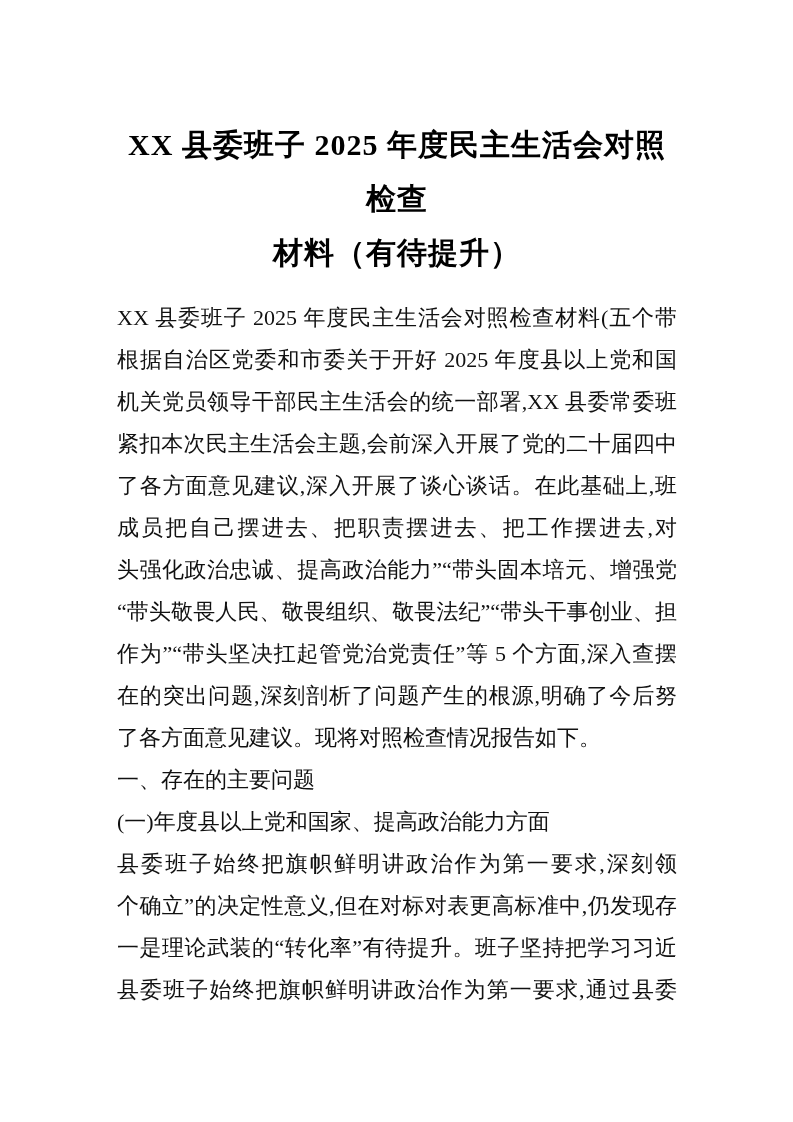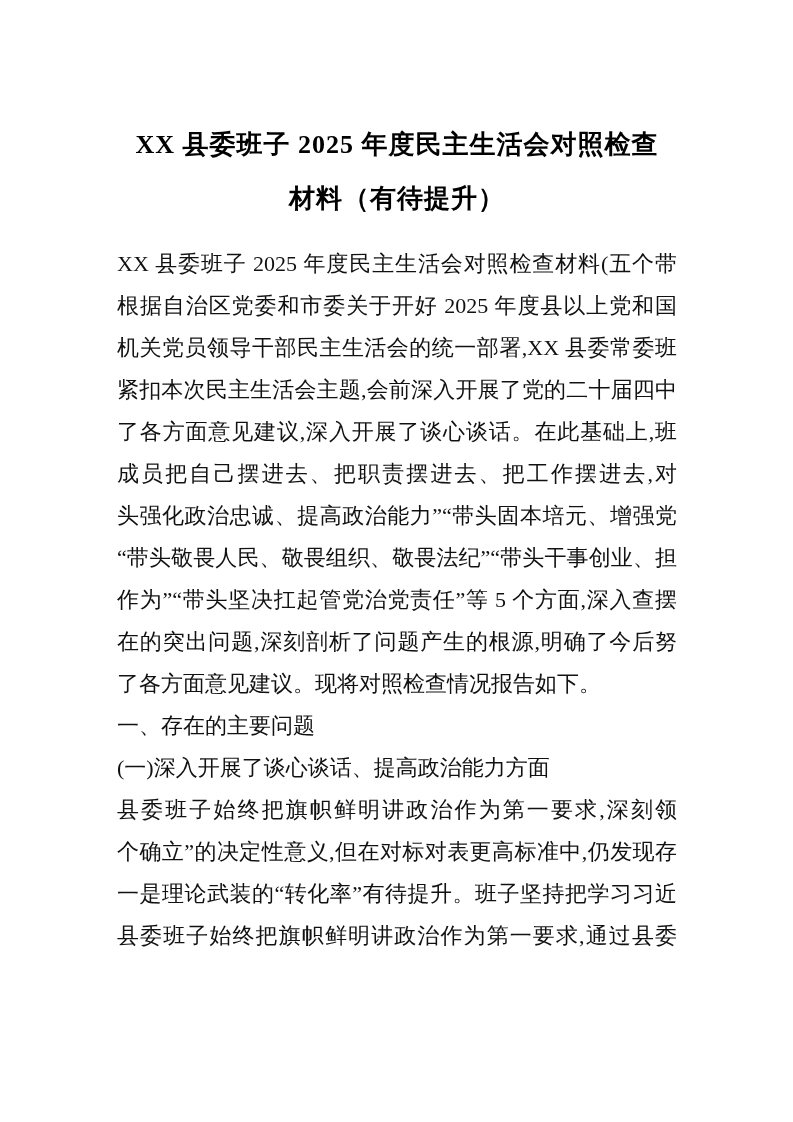--- a/index.html
+++ b/index.html
@@ -13,21 +13,21 @@
     height: 1122px;
     background: #ffffff;
     overflow: hidden;
     color: #000000;
   }
   .doc-title {
     margin: 0;
     padding: 118px 112px 0 113px;
     font-family: "Liberation Serif", "DejaVu Serif", serif;
     font-weight: bold;
-    font-size: 26px;
+    font-size: 30px;
     line-height: 54px;
     text-align: center;
     color: #000000;
   }
   .title-line {
     display: block;
     letter-spacing: 1px;
   }
   .doc-body {
     padding: 17px 116px 0 117px;
@@ -63,19 +63,19 @@
       <div class="body-line fill">机关党员领导干部民主生活会的统一部署,XX 县委常委班子</div>
       <div class="body-line fill">紧扣本次民主生活会主题,会前深入开展了党的二十届四中</div>
       <div class="body-line fill">了各方面意见建议,深入开展了谈心谈话。在此基础上,班子</div>
       <div class="body-line fill">成员把自己摆进去、把职责摆进去、把工作摆进去,对照“带</div>
       <div class="body-line fill">头强化政治忠诚、提高政治能力”“带头固本培元、增强党性”</div>
       <div class="body-line fill">“带头敬畏人民、敬畏组织、敬畏法纪”“带头干事创业、担当</div>
       <div class="body-line fill">作为”“带头坚决扛起管党治党责任”等 5 个方面,深入查摆了存</div>
       <div class="body-line fill">在的突出问题,深刻剖析了问题产生的根源,明确了今后努力</div>
       <div class="body-line">了各方面意见建议。现将对照检查情况报告如下。</div>
       <div class="body-line">一、存在的主要问题</div>
-      <div class="body-line">(一)深入开展了谈心谈话、提高政治能力方面</div>
+      <div class="body-line">(一)年度县以上党和国家、提高政治能力方面</div>
       <div class="body-line fill">县委班子始终把旗帜鲜明讲政治作为第一要求,深刻领悟“两</div>
       <div class="body-line fill">个确立”的决定性意义,但在对标对表更高标准中,仍发现存在</div>
       <div class="body-line fill">一是理论武装的“转化率”有待提升。班子坚持把学习习近平</div>
       <div class="body-line fill">县委班子始终把旗帜鲜明讲政治作为第一要求,通过县委</div>
     </div>
 </div>
 
 </body></html>

